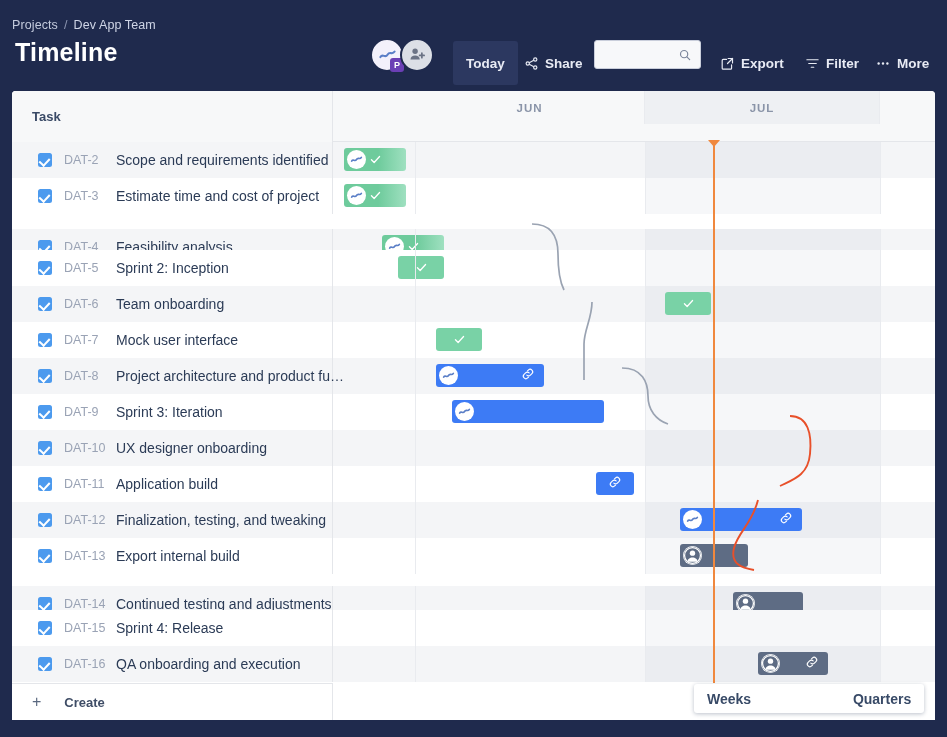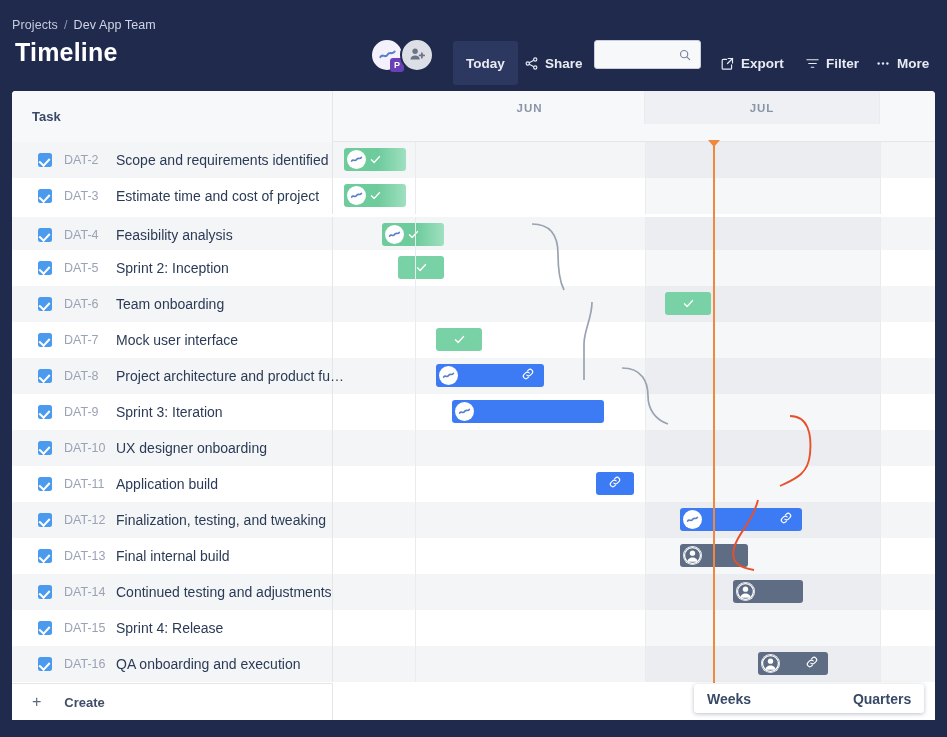--- a/index.html
+++ b/index.html
@@ -304,21 +304,21 @@
             <span class="chk-abs">
               <svg width="13" height="13" viewBox="0 0 24 24" fill="none">
                 <path d="M4.5 12.5 9.5 17.5 19.5 6.5" stroke="#fff" stroke-width="2.4" stroke-linecap="round" stroke-linejoin="round"></path>
               </svg>
             </span>
           </div>
           <div style="position: absolute; top: 0px; width: 1px; height: 36px; background: rgb(233, 235, 239); left: 403px;"></div>
           <div style="position: absolute; top: 0px; width: 1px; height: 36px; background: rgb(233, 235, 239); left: 633px;"></div>
           <div style="position: absolute; top: 0px; width: 1px; height: 36px; background: rgb(233, 235, 239); left: 868px;"></div>
         </div>
-        <div class="row even" style="top: 75px;">
+        <div class="row even" style="top: 87px;">
           <div class="lane jul" style="left: 633px; width: 235px;"></div>
           <div class="left">
             <div class="cb"></div>
             <div class="key">DAT-4</div>
             <div class="summary">Feasibility analysis</div>
           </div>
           <div class="bar green fade" style="left: 370px; width: 62px; top: 6px;">
             <span class="av">
               <svg width="13" height="13" viewBox="0 0 24 24" fill="none">
                 <path d="M3 15c3-5 6 2 9-3s6 1 9-4" stroke="#5b7fc7" stroke-width="3" stroke-linecap="round"></path>
@@ -476,37 +476,37 @@
           </div>
           <div style="position: absolute; top: 0px; width: 1px; height: 36px; background: rgb(233, 235, 239); left: 403px;"></div>
           <div style="position: absolute; top: 0px; width: 1px; height: 36px; background: rgb(233, 235, 239); left: 633px;"></div>
           <div style="position: absolute; top: 0px; width: 1px; height: 36px; background: rgb(233, 235, 239); left: 868px;"></div>
         </div>
         <div class="row odd" style="top: 396px;">
           <div class="lane jul" style="left: 633px; width: 235px;"></div>
           <div class="left">
             <div class="cb"></div>
             <div class="key">DAT-13</div>
-            <div class="summary">Final internal build</div>
+            <div class="summary">Export internal build</div>
           </div>
           <div class="bar gray" style="left: 668px; width: 68px; top: 6px;">
             <span class="av">
               <svg width="19" height="19" viewBox="0 0 24 24">
                 <circle cx="12" cy="12" r="11" fill="#5e6c84"></circle>
                 <circle cx="12" cy="9" r="3.4" fill="#fff"></circle>
                 <path d="M5.6 20c0-3.6 2.9-5.6 6.4-5.6s6.4 2 6.4 5.6z" fill="#fff"></path>
                 <circle cx="12" cy="12" r="10" fill="none" stroke="#fff" stroke-width="1.6"></circle>
               </svg>
             </span>
           </div>
           <div style="position: absolute; top: 0px; width: 1px; height: 36px; background: rgb(233, 235, 239); left: 403px;"></div>
           <div style="position: absolute; top: 0px; width: 1px; height: 36px; background: rgb(233, 235, 239); left: 633px;"></div>
           <div style="position: absolute; top: 0px; width: 1px; height: 36px; background: rgb(233, 235, 239); left: 868px;"></div>
         </div>
-        <div class="row even" style="top: 432px;">
+        <div class="row even" style="top: 444px;">
           <div class="lane jul" style="left: 633px; width: 235px;"></div>
           <div class="left">
             <div class="cb"></div>
             <div class="key">DAT-14</div>
             <div class="summary">Continued testing and adjustments</div>
           </div>
           <div class="bar gray" style="left: 721px; width: 70px; top: 6px;">
             <span class="av">
               <svg width="19" height="19" viewBox="0 0 24 24">
                 <circle cx="12" cy="12" r="11" fill="#5e6c84"></circle>

